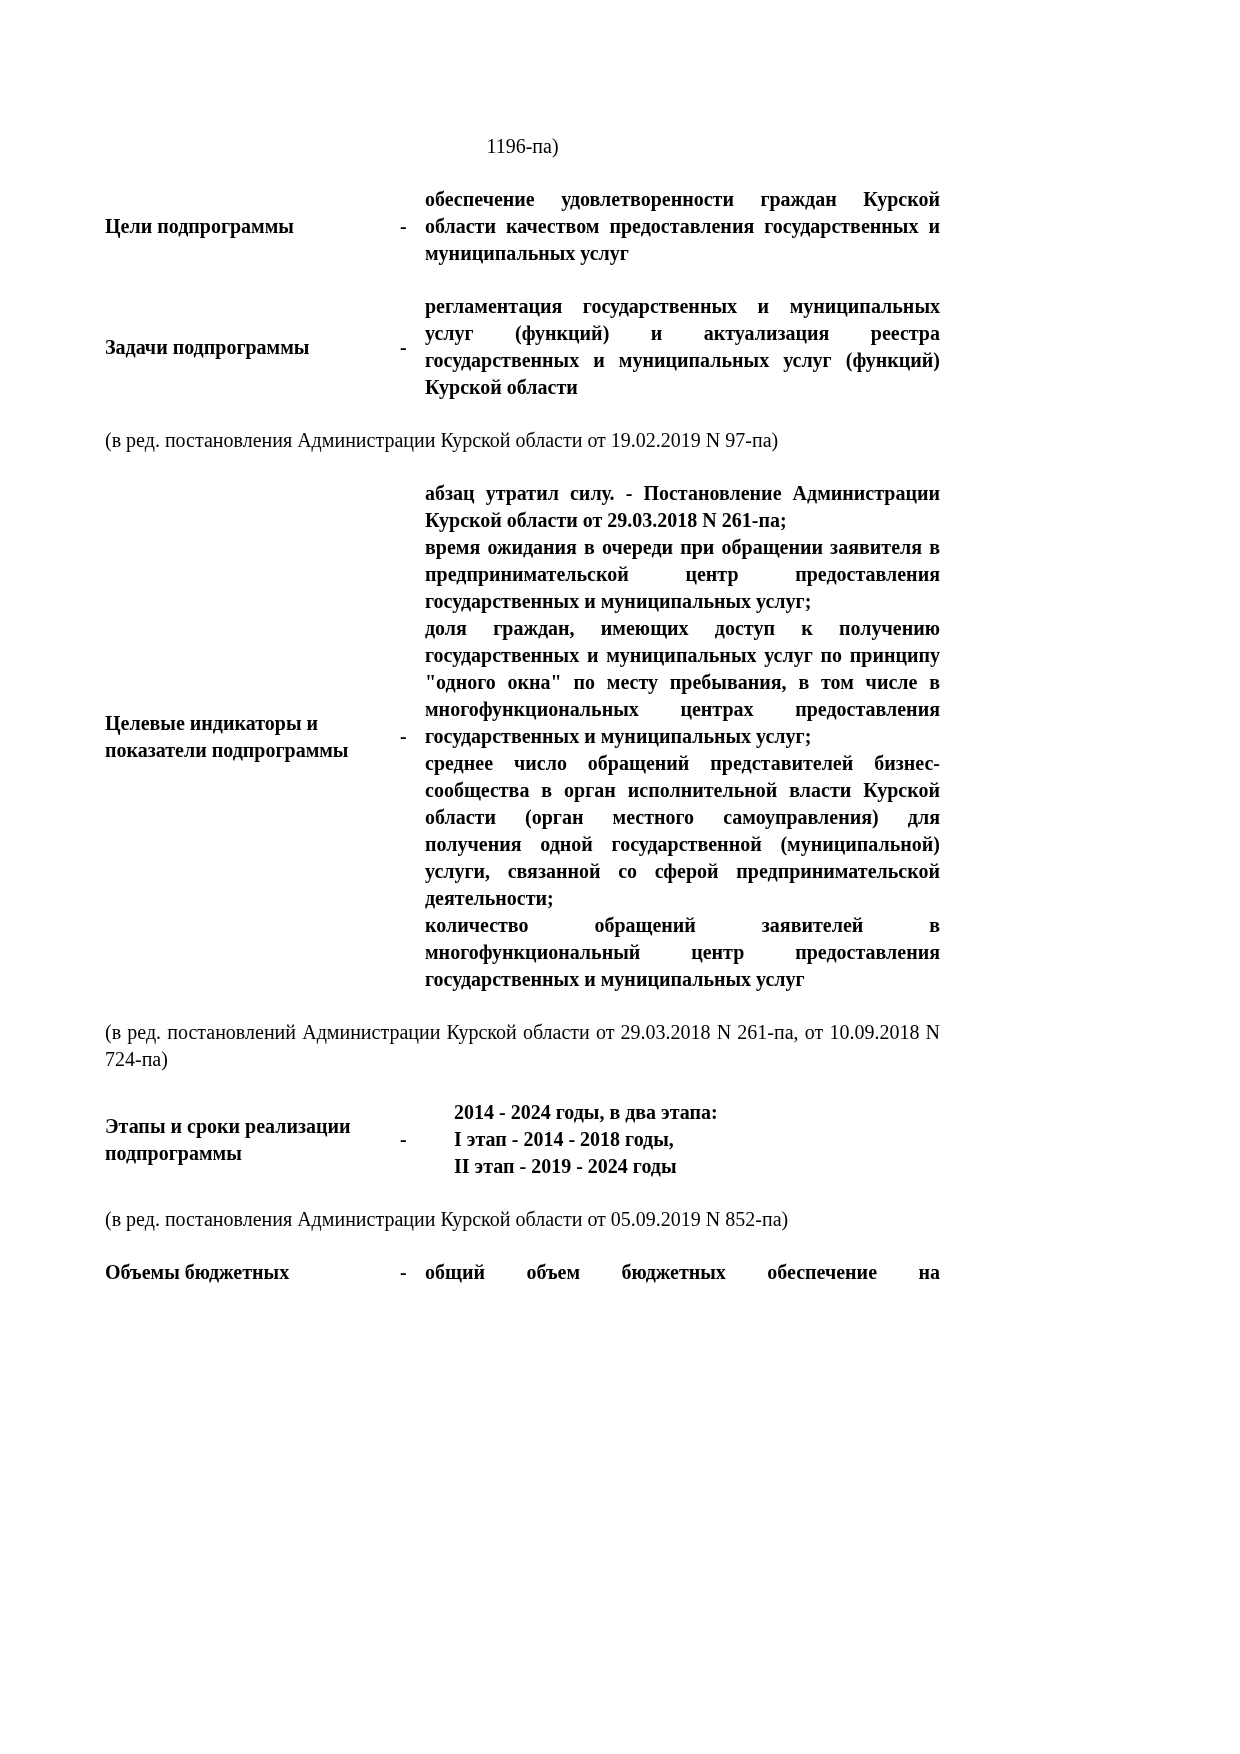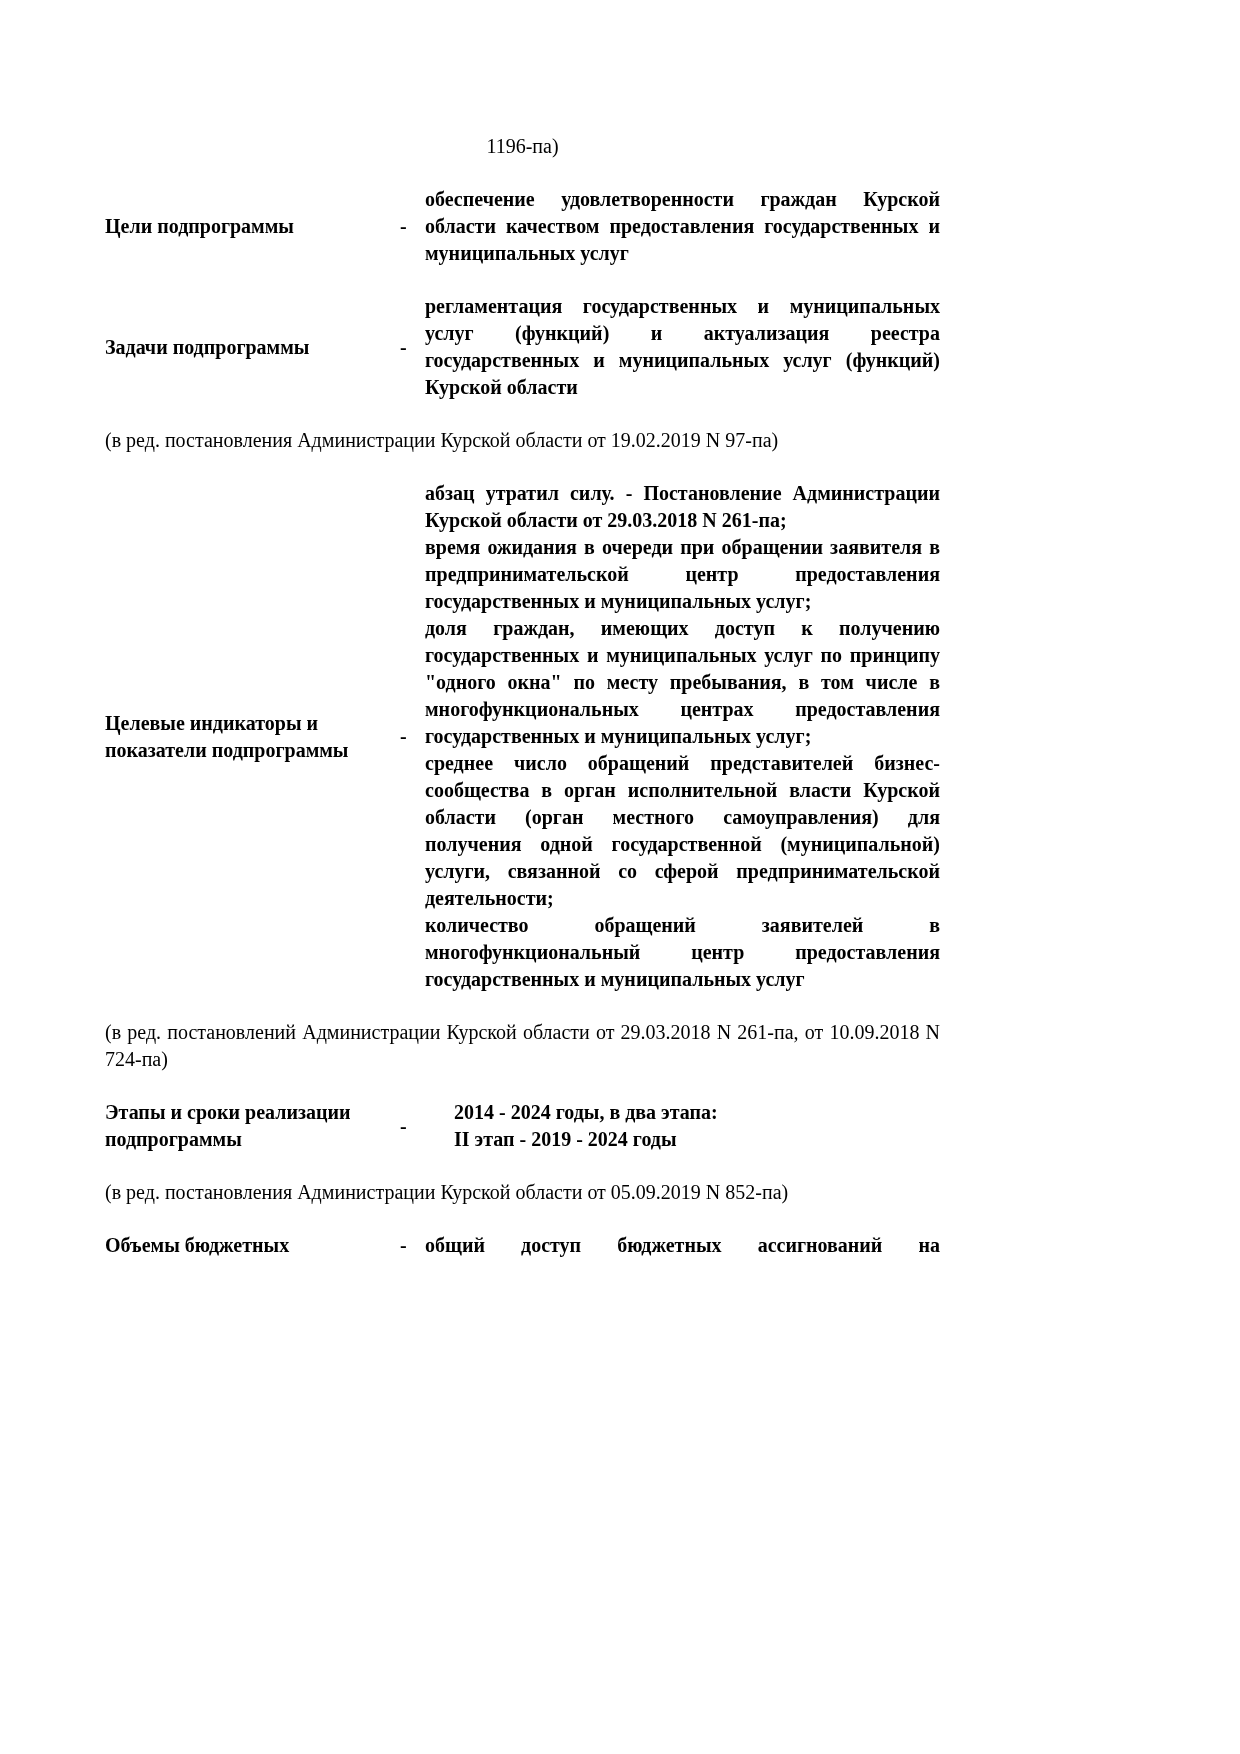--- a/index.html
+++ b/index.html
@@ -75,27 +75,28 @@
     </div>
   </div>
 
   <p class="block note">(в ред. постановлений Администрации Курской области от 29.03.2018 N 261-па, от 10.09.2018 N 724-па)</p>
 
   <div class="block row">
     <div class="row-label">Этапы и сроки реализации подпрограммы</div>
     <div class="row-dash">-</div>
     <div class="row-content">
       <p class="plain">2014 - 2024 годы, в два этапа:</p>
+      <p class="plain">I этап - 2014 - 2018 годы,</p>
       <p class="plain">II этап - 2019 - 2024 годы</p>
     </div>
   </div>
 
   <p class="block note">(в ред. постановления Администрации Курской области от 05.09.2019 N 852-па)</p>
 
   <div class="block row">
     <div class="row-label">Объемы бюджетных</div>
     <div class="row-dash">-</div>
     <div class="row-content">
-      <p class="justify-all">общий доступ бюджетных ассигнований на</p>
+      <p class="justify-all">общий объем бюджетных обеспечение на</p>
     </div>
   </div>
 
 </div>
 
 </body></html>

